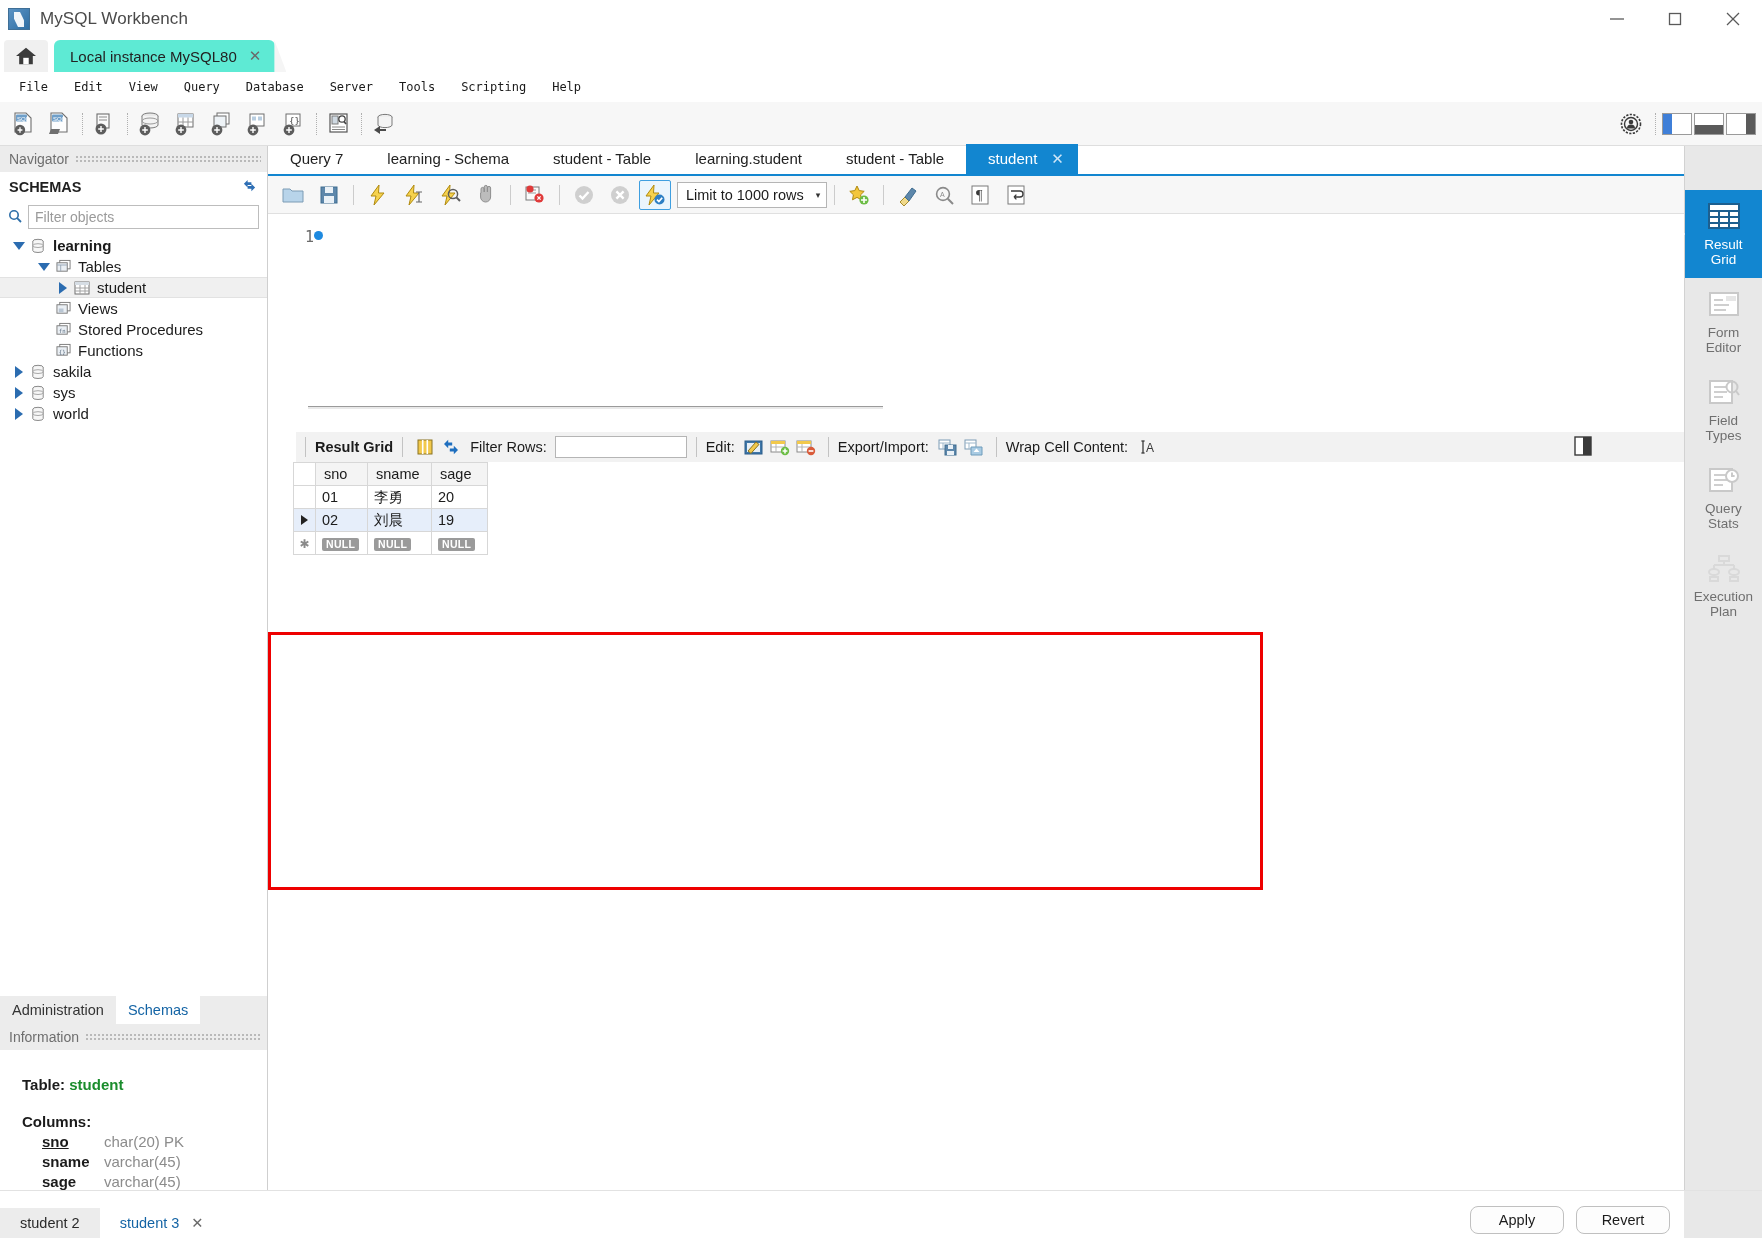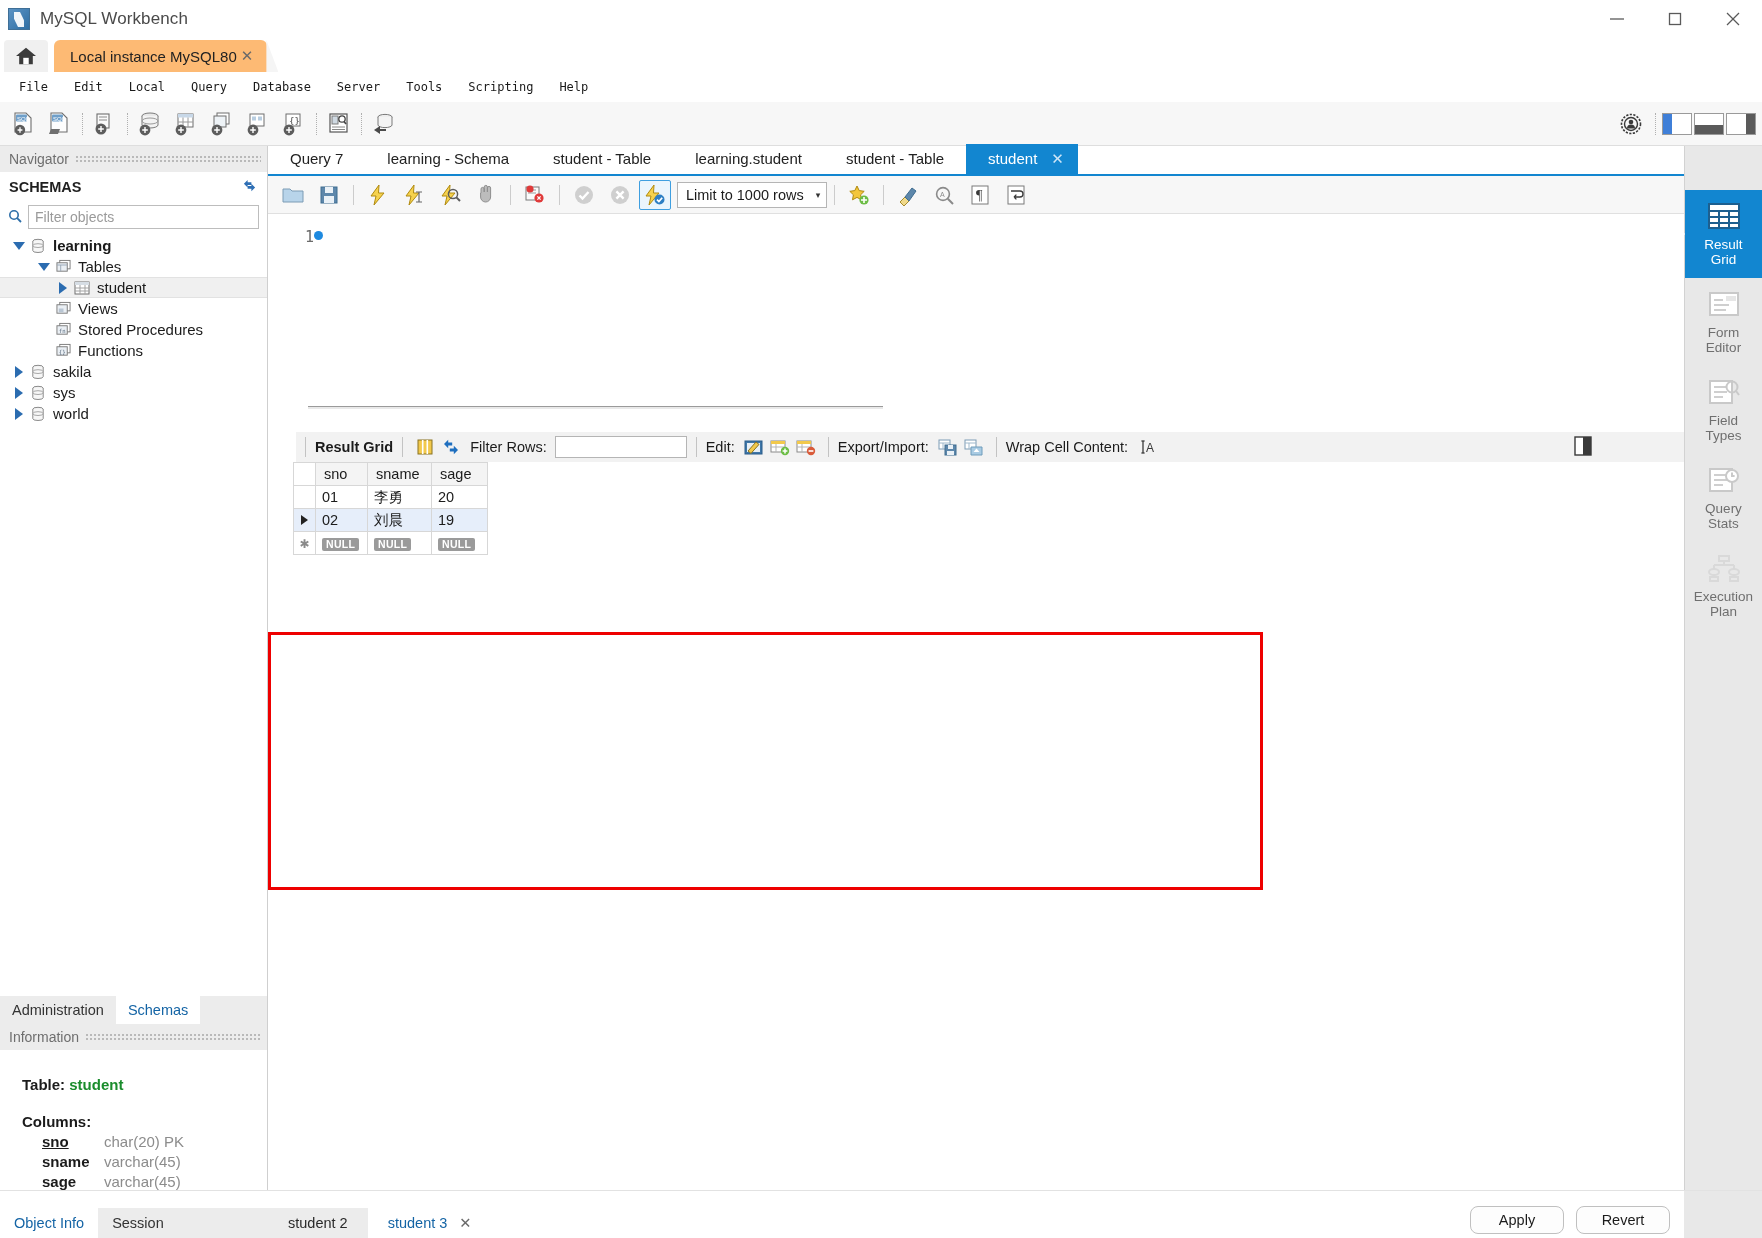--- a/index.html
+++ b/index.html
@@ -46,23 +46,23 @@
     height: 34px; display: flex; align-items: flex-end;
     background: #ffffff; padding-left: 4px;
     border-bottom: 0;
   }
   .home-tab {
     width: 44px; height: 32px; display: flex; align-items: center; justify-content: center;
     background: #f0f0f0; border-radius: 4px 4px 0 0;
   }
   .home-tab svg { display:block; }
   .conn-tab {
-    height: 32px; display: flex; align-items: center; gap: 4px;
+    height: 32px; display: flex; align-items: center; gap: 12px;
     padding: 0 14px 0 16px;
-    background: #fdba74;
+    background: #5eead4;
     border-radius: 6px 6px 0 0;
     margin-left: 6px;
     font-size: 15px; color: #222;
     position: relative;
     text-align: right;
   }
   .conn-tab:after{
     content:""; position:absolute; right:-11px; bottom:0; width:12px; height:32px;
     background:#f5f5f5;
     clip-path: polygon(0 0, 100% 100%, 0 100%);
@@ -288,21 +288,21 @@
   </div>
   <div class="conn-tab">
     <span>Local instance MySQL80</span>
     <span class="tab-x">✕</span>
   </div>
 </div>
 
 <div id="menubar">
   <div class="menu-item">File</div>
   <div class="menu-item">Edit</div>
-  <div class="menu-item">Local</div>
+  <div class="menu-item">View</div>
   <div class="menu-item">Query</div>
   <div class="menu-item">Database</div>
   <div class="menu-item">Server</div>
   <div class="menu-item">Tools</div>
   <div class="menu-item">Scripting</div>
   <div class="menu-item">Help</div>
 </div>
 
 <div id="maintoolbar">
   <div class="tb-ico">
@@ -936,24 +936,20 @@
           <rect x="23" y="23" width="8" height="4" fill="none" stroke="#d9d9d9" stroke-width="2"></rect>
         </svg>
       </span>
       <span>Execution</span>
       <span style="margin-top:-6px;">Plan</span>
     </div>
   </div>
 </div>
 
 <div id="bottombar">
-  <div class="bb-left">
-    <div class="bbtab link">Object Info</div>
-    <div class="bbtab gray">Session</div>
-  </div>
   <div class="bb-mid">
     <div class="bmtab">student 2</div>
     <div class="bmtab active">
       <span>student 3</span>
       <span class="x">✕</span>
     </div>
     <div style="flex:1;height:30px;background:#ffffff;"></div>
     <div class="bb-right">
       <div class="btn">Apply</div>
       <div class="btn">Revert</div>

